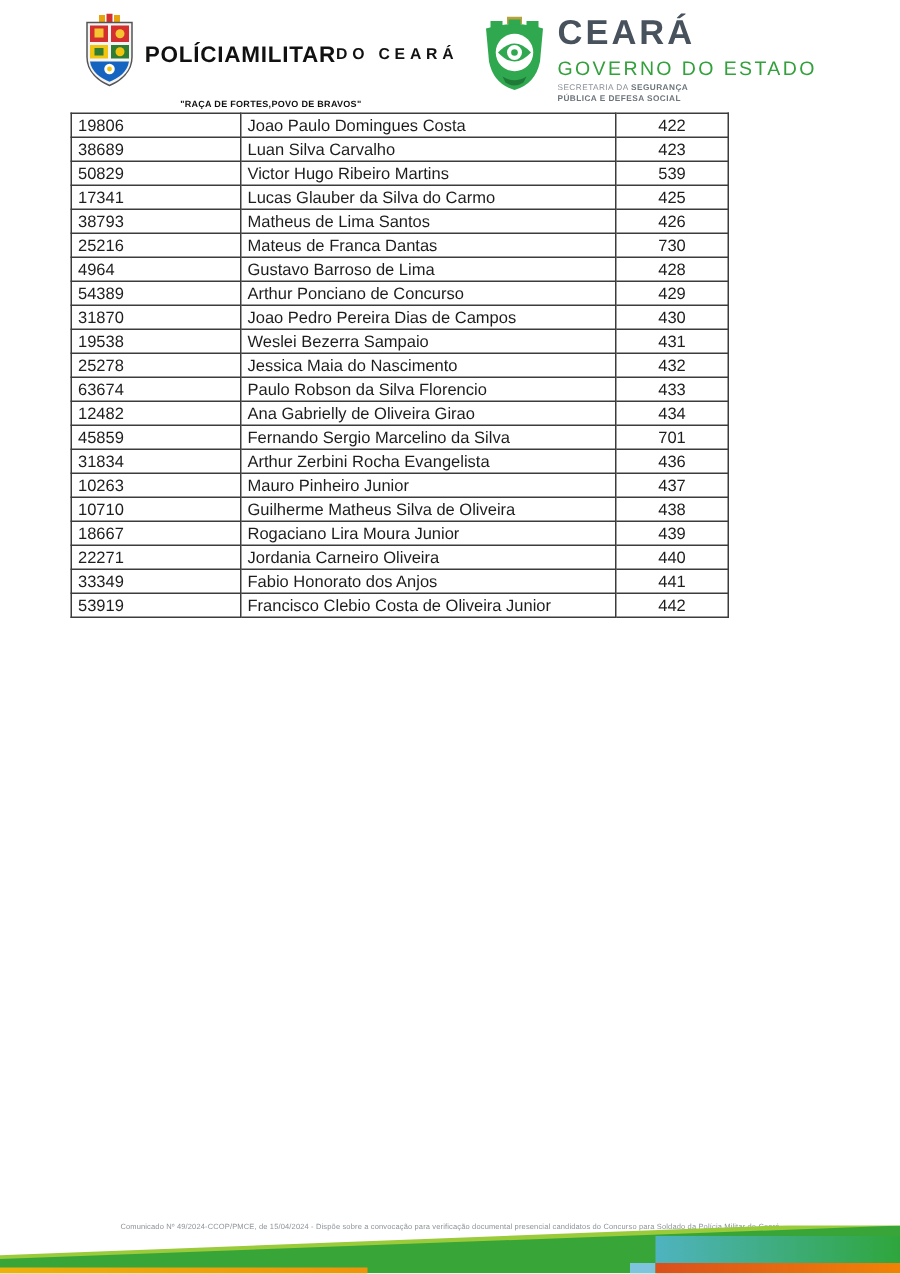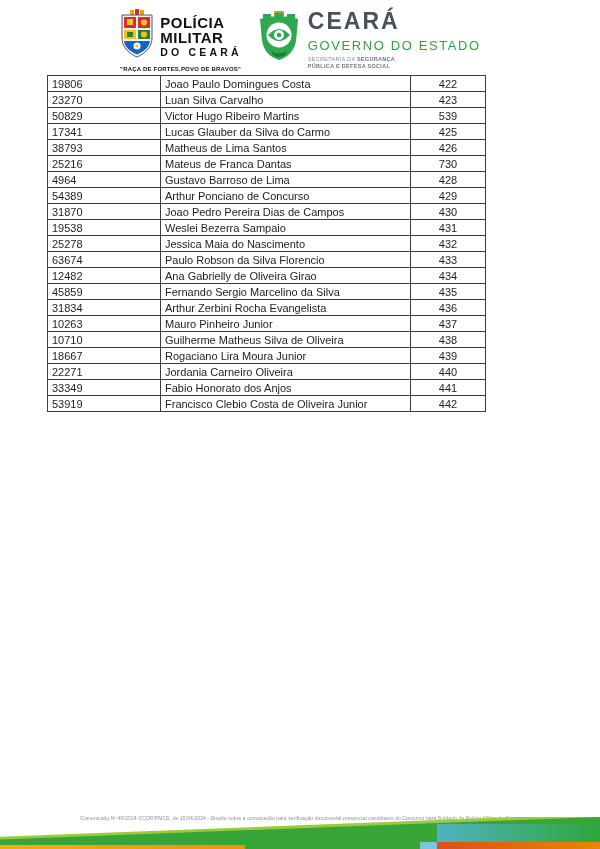--- a/index.html
+++ b/index.html
@@ -15,21 +15,21 @@
   
   .header {
     display: flex;
     justify-content: center;
     align-items: flex-start;
     gap: 14px;
     padding-top: 9px;
   }
   .pmce-block { display: flex; flex-direction: column; align-items: center; }
   .pmce-top { display: flex; align-items: center; gap: 5px; }
-  .pmce-name { display: flex; flex-direction: column; line-height: 1; justify-content: space-between; }
+  .pmce-name { display: flex; flex-direction: row; line-height: 1; justify-content: space-between; }
   .pmce-line1, .pmce-line2 {
     font-size: 15px; font-weight: 900; color: #111; letter-spacing: 0.5px;
   }
   .pmce-line3 {
     font-size: 10.5px; font-weight: 700; color: #111; letter-spacing: 3.2px; margin-top: 2px;
   }
   .pmce-motto {
     font-size: 6px; font-weight: 700; color: #111; margin-top: 3px; letter-spacing: 0.2px;
   }
   .ceara-block { display: flex; align-items: center; gap: 6px; }
@@ -176,21 +176,21 @@
         <col class="c-name">
         <col class="c-seq">
     </colgroup>
     <tbody>
         <tr>
           <td class="col-id">19806</td>
           <td class="col-name">Joao Paulo Domingues Costa</td>
           <td class="col-seq">422</td>
         </tr>
         <tr>
-          <td class="col-id">23270</td>
+          <td class="col-id">38689</td>
           <td class="col-name">Luan Silva Carvalho</td>
           <td class="col-seq">423</td>
         </tr>
         <tr>
           <td class="col-id">50829</td>
           <td class="col-name">Victor Hugo Ribeiro Martins</td>
           <td class="col-seq">539</td>
         </tr>
         <tr>
           <td class="col-id">17341</td>
@@ -238,21 +238,21 @@
           <td class="col-seq">433</td>
         </tr>
         <tr>
           <td class="col-id">12482</td>
           <td class="col-name">Ana Gabrielly de Oliveira Girao</td>
           <td class="col-seq">434</td>
         </tr>
         <tr>
           <td class="col-id">45859</td>
           <td class="col-name">Fernando Sergio Marcelino da Silva</td>
-          <td class="col-seq">435</td>
+          <td class="col-seq">701</td>
         </tr>
         <tr>
           <td class="col-id">31834</td>
           <td class="col-name">Arthur Zerbini Rocha Evangelista</td>
           <td class="col-seq">436</td>
         </tr>
         <tr>
           <td class="col-id">10263</td>
           <td class="col-name">Mauro Pinheiro Junior</td>
           <td class="col-seq">437</td>

